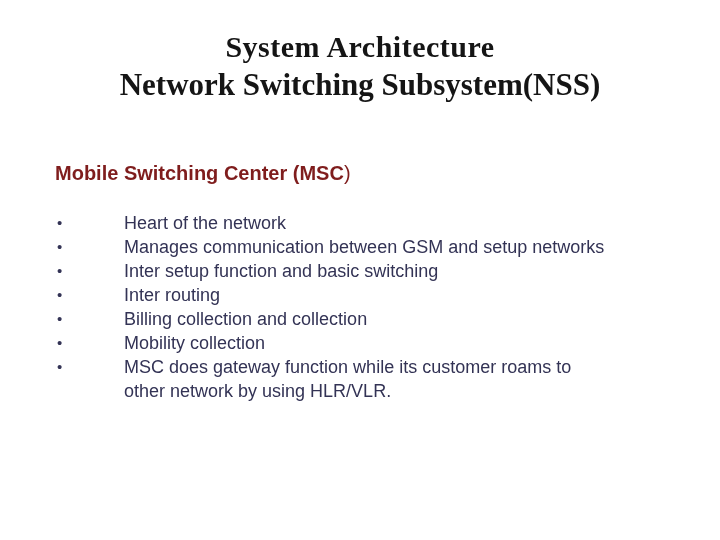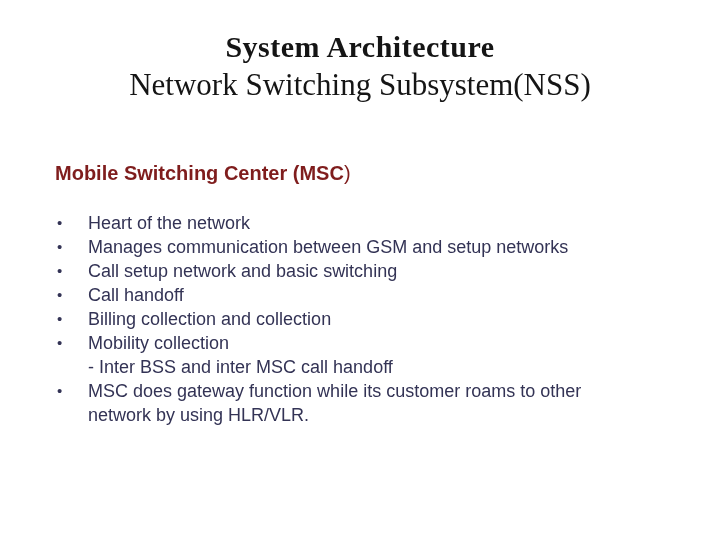--- a/index.html
+++ b/index.html
@@ -21,21 +21,21 @@
     color: #151515;
   }
   .title-line1 {
     font-size: 30px;
     font-weight: 700;
     line-height: 38px;
     letter-spacing: 0.5px;
   }
   .title-line2 {
     font-size: 31px;
-    font-weight: 400;
+    font-weight: 700;
     line-height: 38px;
   }
   .section-heading {
     position: absolute;
     left: 55px;
     top: 160px;
     font-size: 20px;
     font-weight: 700;
     color: #7f1d1d;
     line-height: 26px;
@@ -60,20 +60,21 @@
     align-items: flex-start;
   }
   .bullet-marker {
     flex: 0 0 31px;
     width: 31px;
     font-size: 15px;
     line-height: 24px;
   }
   .bullet-content {
     flex: 1 1 auto;
+    margin-left: 36px;
   }
 </style>
 </head>
 <body>
 
 <div class="slide">
 
   <div class="title-block">
     <div class="title-line1">System Architecture</div>
     <div class="title-line2">Network Switching Subsystem(NSS)</div>
@@ -85,35 +86,34 @@
     <li class="bullet-item">
       <span class="bullet-marker">•</span>
       <span class="bullet-content">Heart of the network</span>
     </li>
     <li class="bullet-item">
       <span class="bullet-marker">•</span>
       <span class="bullet-content">Manages communication between GSM and setup networks</span>
     </li>
     <li class="bullet-item">
       <span class="bullet-marker">•</span>
-      <span class="bullet-content">Call setup network and basic switching</span>
+      <span class="bullet-content">Inter setup function and basic switching</span>
     </li>
     <li class="bullet-item">
       <span class="bullet-marker">•</span>
-      <span class="bullet-content">Call handoff</span>
+      <span class="bullet-content">Inter routing</span>
     </li>
     <li class="bullet-item">
       <span class="bullet-marker">•</span>
       <span class="bullet-content">Billing collection and collection</span>
     </li>
     <li class="bullet-item">
       <span class="bullet-marker">•</span>
       <span class="bullet-content">
         <div>Mobility collection</div>
-        <div>- Inter BSS and inter MSC call handoff</div>
       </span>
     </li>
     <li class="bullet-item">
       <span class="bullet-marker">•</span>
       <span class="bullet-content">MSC does gateway function while its customer roams to other network by using HLR/VLR.</span>
     </li>
   </ul>
 
 </div>
 

